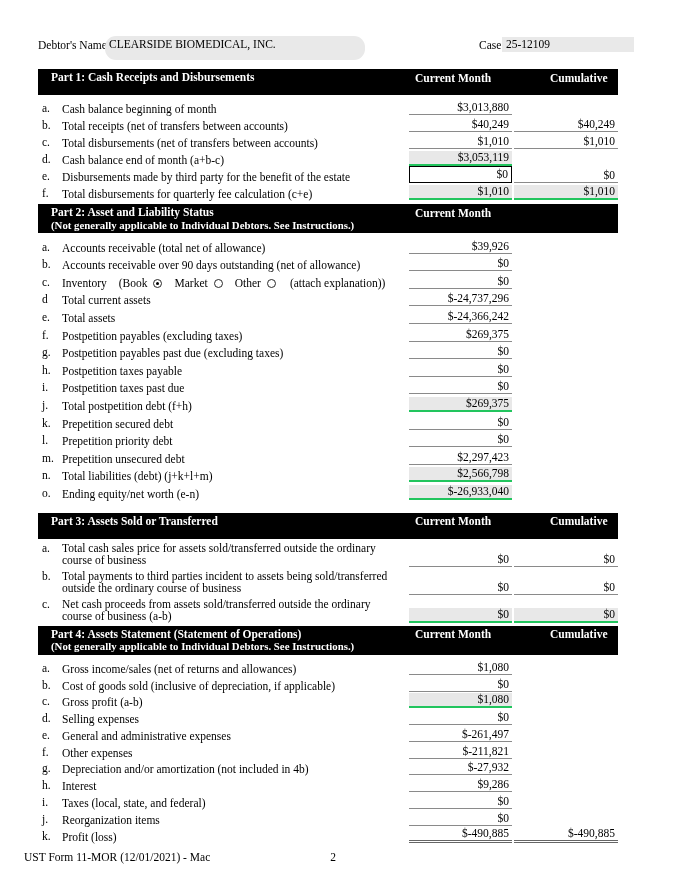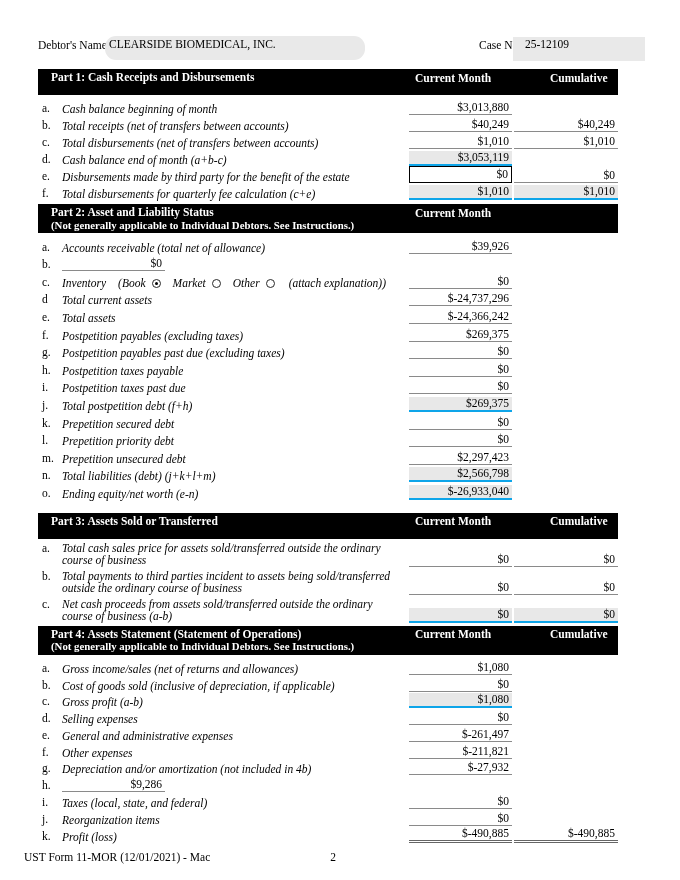--- a/index.html
+++ b/index.html
@@ -16,22 +16,22 @@
 
   
   .header-row { position: absolute; top: 36px; left: 38px; width: 607px; height: 28px; }
   .hdr-label  { position: absolute; top: 3px; left: 0; }
   .debtor-field {
     position: absolute; left: 67px; top: 0; width: 260px; height: 24px;
     background: #e9e9e9; padding: 2px 4px; border-radius: 11px;
   }
   .case-label { position: absolute; left: 441px; top: 3px; }
   .case-field {
-    position: absolute; left: 475px; top: 1px; width: 132px; height: 24px;
-    background: #e9e9e9; padding: 1px 12px;
+    position: absolute; left: 464px; top: 1px; width: 132px; height: 15px;
+    background: #e9e9e9; padding: 1px 4px;
   }
 
   
   .form-body { position: absolute; top: 69px; left: 38px; width: 580px; }
 
   .bar {
     background: #000000; color: #ffffff; position: relative;
     padding: 2px 0 2px 13px; min-height: 26px; margin-top: 0;
   }
   .bar-title { font-weight: 700; font-size: 11.5px; line-height: 12.5px; }
@@ -45,31 +45,31 @@
   .p4 { margin-top: 3px; }
 
   .rows { margin-top: 3px; }
   .row  { display: flex; align-items: flex-end; }
   .p1 .row { height: 17px; }
   .p2 .row { height: 17.6px; }
   .p3 .row { height: 25px; margin-bottom: 3px; }
   .p4 .row { height: 16.8px; }
 
   .letter { width: 24px; flex: none; padding-left: 4px; line-height: 13px; }
-  .label  { flex: 1; padding-right: 10px; white-space: pre-line; line-height: 12px; font-style: italic; }
+  .label  { flex: 1; padding-right: 10px; white-space: pre-line; line-height: 12px; }
   .p3 .letter, .p3 .label { align-self: flex-start; }
 
   .fld {
     flex: none; width: 103px; height: 14px; line-height: 13px;
     border-bottom: 1px solid #8a8a8a; text-align: right; padding-right: 3px;
     overflow: hidden;
   }
   .fld.cum { width: 104px; margin-left: 2px; }
   .fld.none { border-bottom: none; }
-  .fld.computed { background: #e8e8e8; border-bottom: 2px solid #0ea5e9; height: 15px; }
+  .fld.computed { background: #e8e8e8; border-bottom: 2px solid #22c55e; height: 15px; }
   .fld.boxed { border: 1.5px solid #000000; height: 17px; line-height: 14px; background: #ffffff; }
   .fld.end { border-bottom: 3px double #666666; height: 16px; }
 
   
   .radio-group { margin-left: 12px; }
   .radio {
     display: inline-block; width: 9px; height: 9px;
     border: 1px solid #2a2a2a; border-radius: 50%;
     margin: 0 12px -1px 6px; position: relative; background: #ffffff;
   }
@@ -153,20 +153,21 @@
         </div>
         <div class="rows">
           <div class="row">
             <div class="letter">a.</div>
             <div class="label">Accounts receivable (total net of allowance)</div>
             <div class="fld plain">$39,926</div>
             <div class="fld cum none"></div>
           </div>
           <div class="row">
             <div class="letter">b.</div>
+            <div class="label">Accounts receivable over 90 days outstanding (net of allowance)</div>
             <div class="fld plain">$0</div>
             <div class="fld cum none"></div>
           </div>
           <div class="row">
             <div class="letter">c.</div>
             <div class="label"><span class="lab-text">Inventory</span><span class="radio-group"><span class="opt"><span class="rg-prefix">(</span><span class="opt-label">Book</span><span class="radio sel"></span></span><span class="opt"><span class="opt-label">Market</span><span class="radio"></span></span><span class="opt"><span class="opt-label">Other</span><span class="radio"></span></span><span class="rg-suffix">(attach explanation))</span></span></div>
             <div class="fld plain">$0</div>
             <div class="fld cum none"></div>
           </div>
           <div class="row">
@@ -322,20 +323,21 @@
             <div class="fld cum none"></div>
           </div>
           <div class="row">
             <div class="letter">g.</div>
             <div class="label">Depreciation and/or amortization (not included in 4b)</div>
             <div class="fld plain">$-27,932</div>
             <div class="fld cum none"></div>
           </div>
           <div class="row">
             <div class="letter">h.</div>
+            <div class="label">Interest</div>
             <div class="fld plain">$9,286</div>
             <div class="fld cum none"></div>
           </div>
           <div class="row">
             <div class="letter">i.</div>
             <div class="label">Taxes (local, state, and federal)</div>
             <div class="fld plain">$0</div>
             <div class="fld cum none"></div>
           </div>
           <div class="row">

